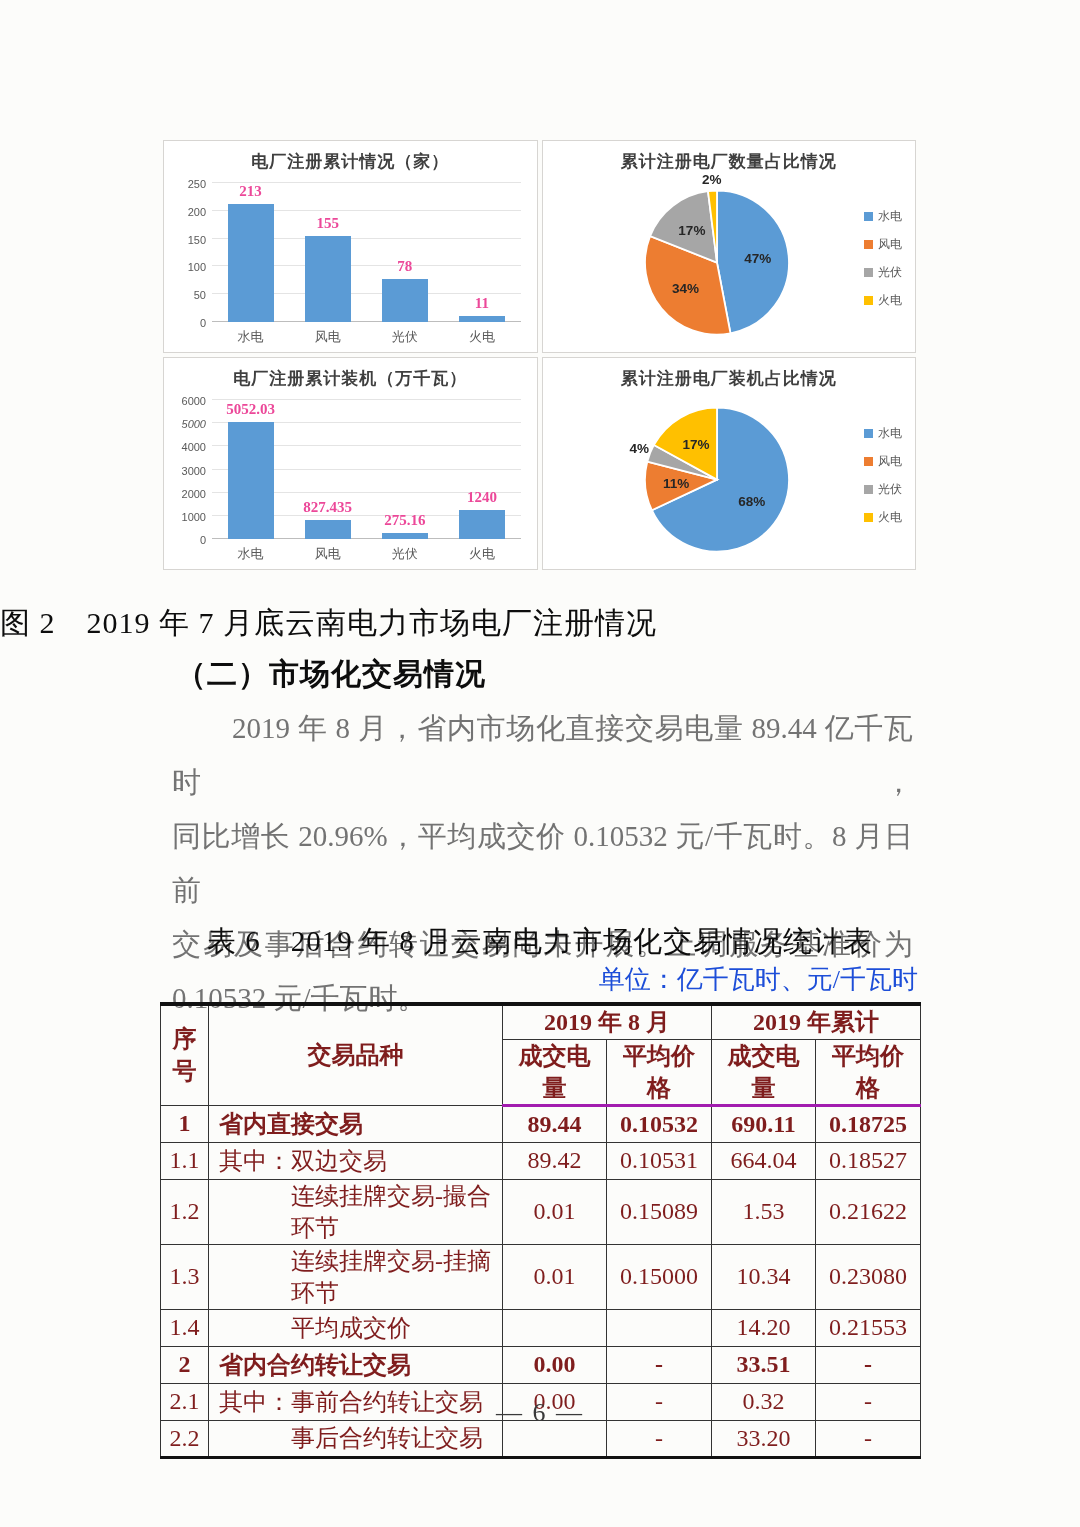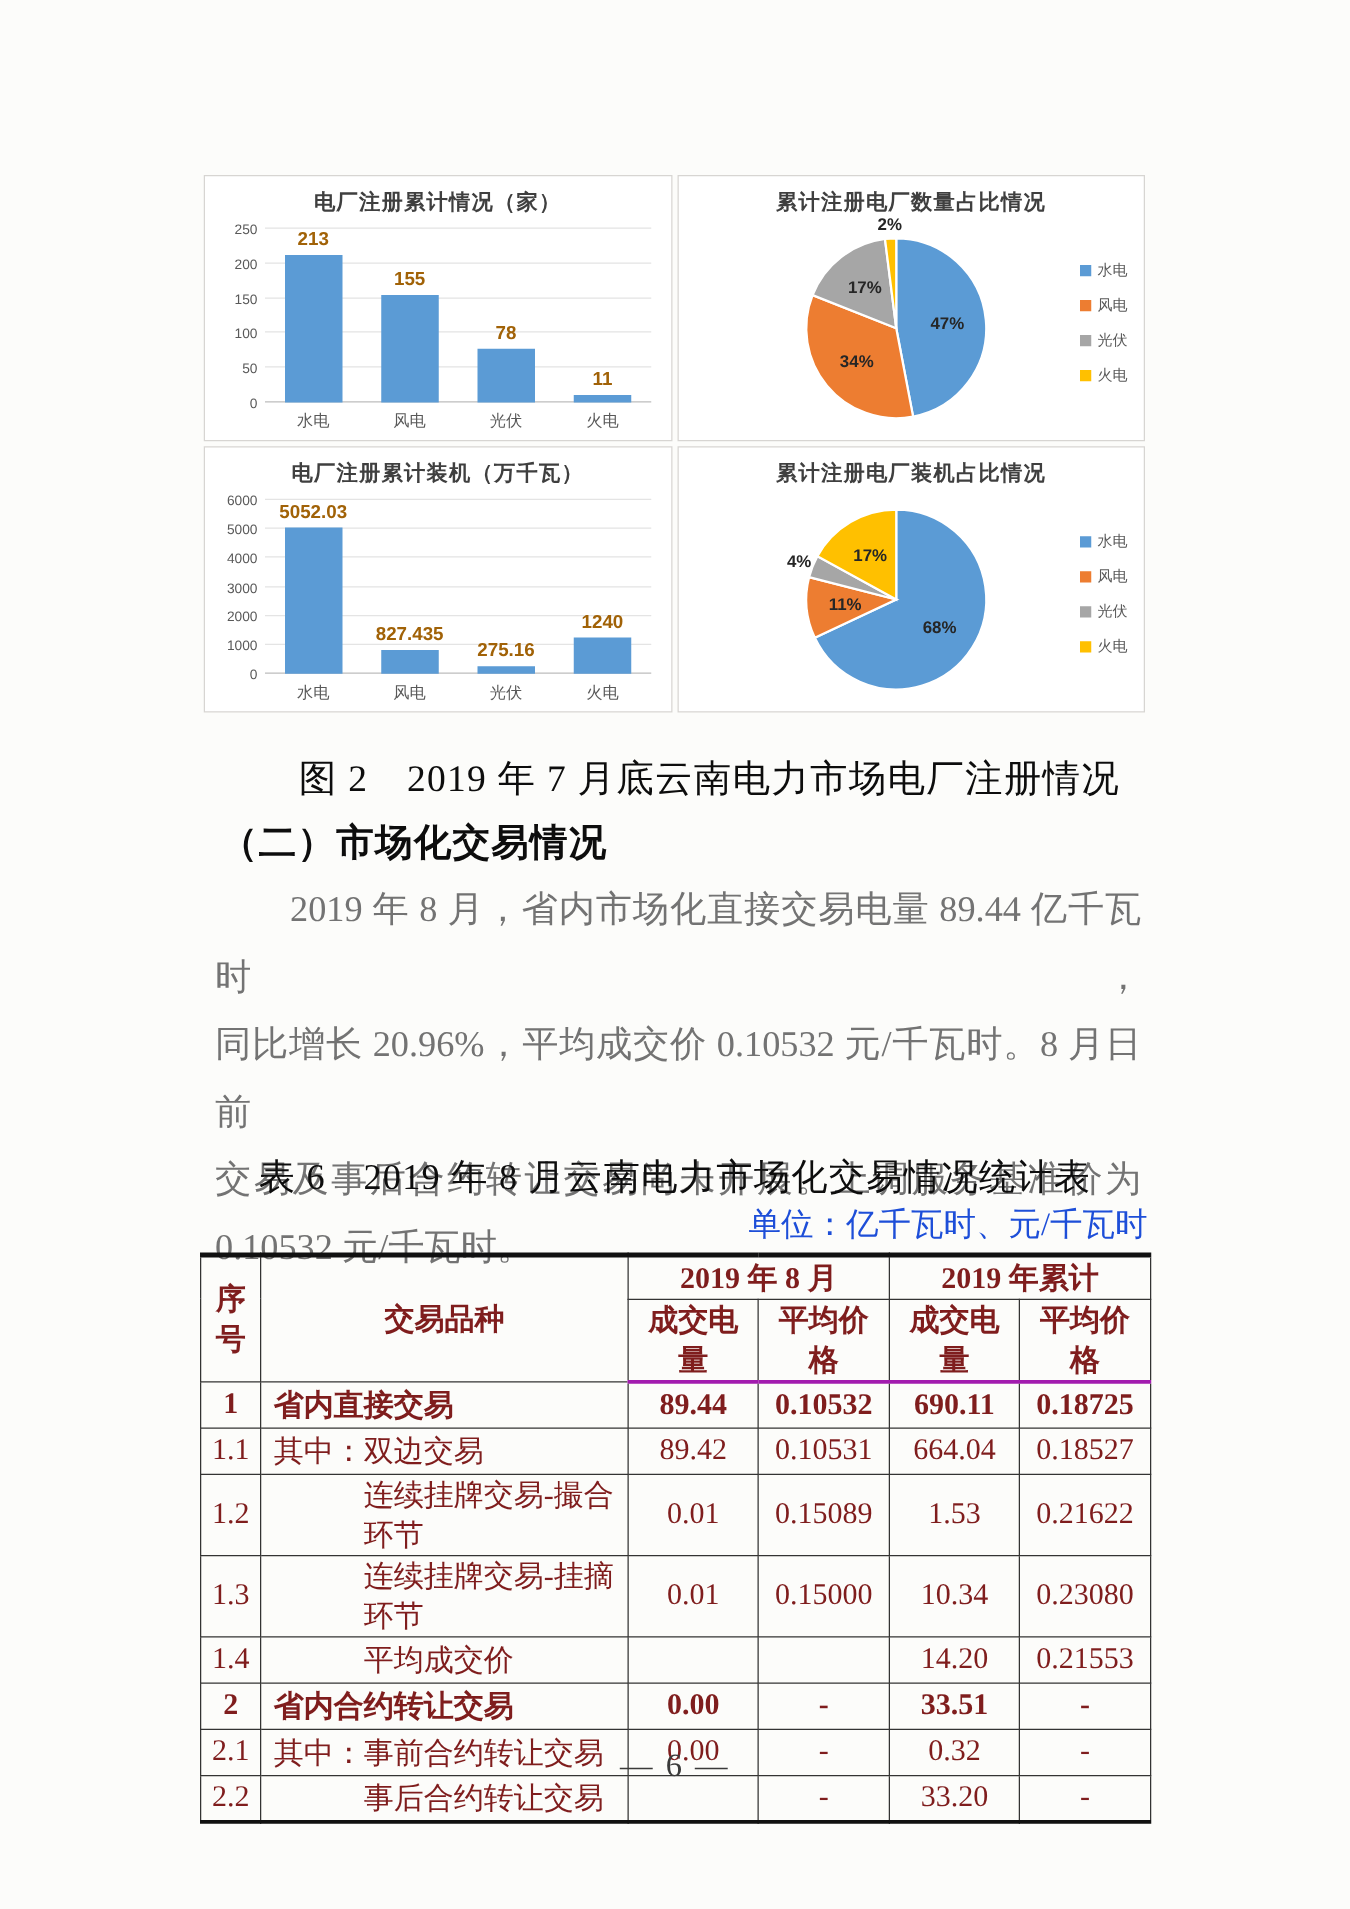--- a/index.html
+++ b/index.html
@@ -27,36 +27,36 @@
   .baseline { position:absolute; left:0; right:0; bottom:0; height:1px; background:#bdbdbd; }
   .y-tick {
     position:absolute; left:-44px; width:38px; text-align:right;
     font-family:"Liberation Sans",sans-serif; font-size:11px; color:#595959;
   }
   .bar-groups { position:absolute; inset:0; display:flex; }
   .bar-group { flex:1; position:relative; }
   .bar { position:absolute; bottom:0; left:50%; transform:translateX(-50%); width:46px; }
   .bar-value {
     position:absolute; left:50%; transform:translateX(-50%); white-space:nowrap;
-    font-family:Liberation Sans, sans-serif; font-weight:bold; font-size:15px; color:#a16207;
+    font-family:Liberation Serif, serif; font-weight:bold; font-size:15px; color:#ec4899;
   }
   .x-labels { position:absolute; left:48px; right:16px; bottom:6px; display:flex; }
   .x-label { flex:1; text-align:center; font-family:"Liberation Sans",sans-serif; font-size:13px; color:#595959; }
   
   .pie-body { position:absolute; top:26px; left:10px; right:8px; bottom:2px; display:flex; align-items:center; }
   svg.pie { width:180px; height:180px; margin-left:74px; flex:none; }
   .pie-label { font-family:"Liberation Sans",sans-serif; font-weight:bold; font-size:15px; fill:#262626; }
   .legend { margin-left:auto; margin-right:5px; display:flex; flex-direction:column; gap:11px; }
   .legend-item { display:flex; align-items:center; gap:5px; }
   .legend-swatch { width:9px; height:9px; flex:none; }
   .legend-label { font-family:"Liberation Sans",sans-serif; font-size:12px; color:#595959; }
 
   
   .figure-caption {
-    position:absolute; top:603px; left:0; width:896px; text-align:right;
+    position:absolute; top:603px; left:0; width:896px; text-align:left;
     font-size:30px; color:#0d0d0d; letter-spacing:1px;
   }
   .section-heading {
     position:absolute; top:654px; left:176px;
     font-family:"Liberation Sans","DejaVu Sans",sans-serif;
     font-weight:bold; font-size:30px; color:#0d0d0d; letter-spacing:1px;
   }
   .paragraph { position:absolute; top:701px; left:172px; width:741px; font-size:29px; color:#737373; }
   .para-line { line-height:54px; text-align:justify; text-align-last:justify; }
   .para-line.first { text-indent:60px; }
@@ -171,21 +171,21 @@
   <div class="bar-area">
         <div class="y-tick" style="bottom: calc(0% - 7px);">0</div>
         <div class="y-tick" style="bottom: calc(16.6667% - 7px);">1000</div>
         <div class="gridline" style="bottom: 16.6667%;"></div>
         <div class="y-tick" style="bottom: calc(33.3333% - 7px);">2000</div>
         <div class="gridline" style="bottom: 33.3333%;"></div>
         <div class="y-tick" style="bottom: calc(50% - 7px);">3000</div>
         <div class="gridline" style="bottom: 50%;"></div>
         <div class="y-tick" style="bottom: calc(66.6667% - 7px);">4000</div>
         <div class="gridline" style="bottom: 66.6667%;"></div>
-        <div class="y-tick" style="bottom: calc(83.3333% - 7px);">5000</div>
+        <div class="y-tick" style="bottom: calc(83.3333% - 7px); font-style: italic;">5000</div>
         <div class="gridline" style="bottom: 83.3333%;"></div>
         <div class="y-tick" style="bottom: calc(100% - 7px);">6000</div>
         <div class="gridline" style="bottom: 100%;"></div>
         <div class="baseline"></div>
         <div class="bar-groups">
           <div class="bar-group">
             <div class="bar" style="height: 84.2005%; background: rgb(91, 155, 213);"></div>
             <div class="bar-value" style="bottom: calc(84.2005% + 4px);">5052.03</div>
           </div>
           <div class="bar-group">

